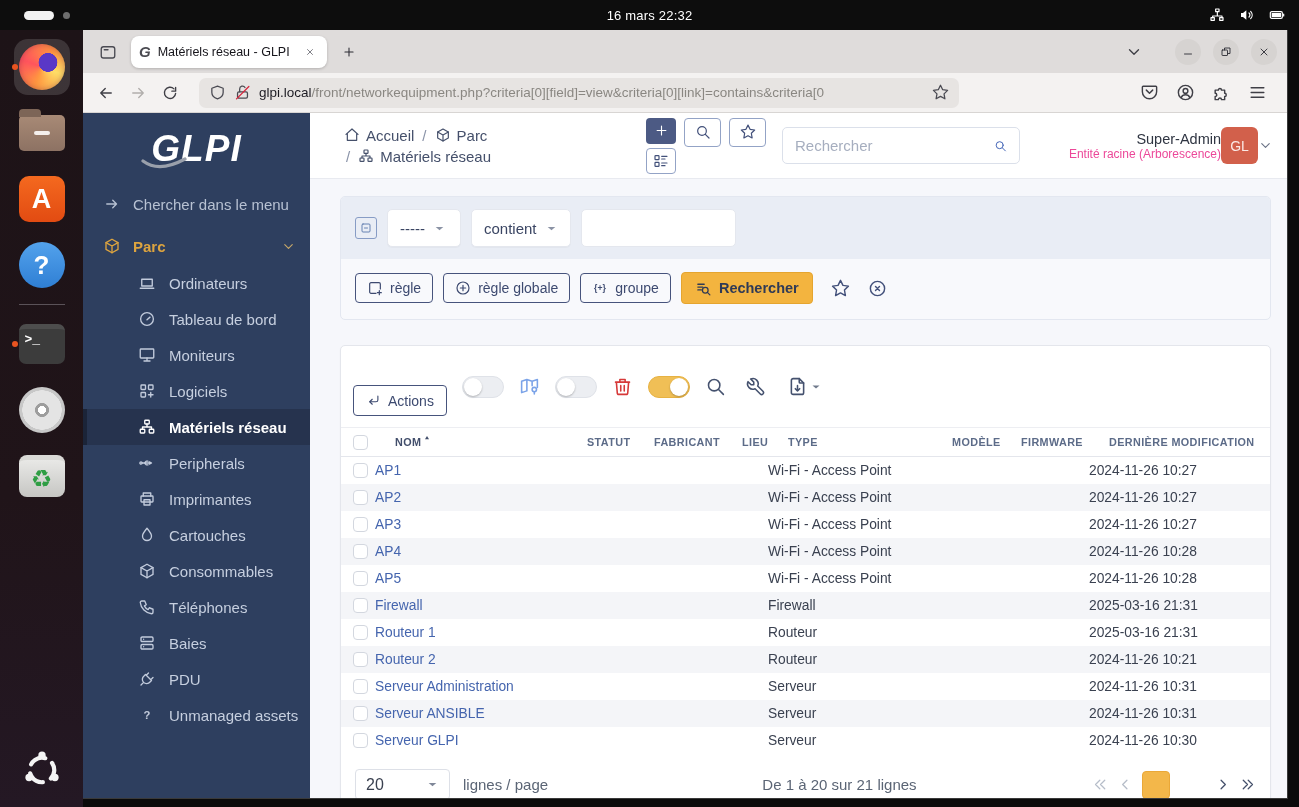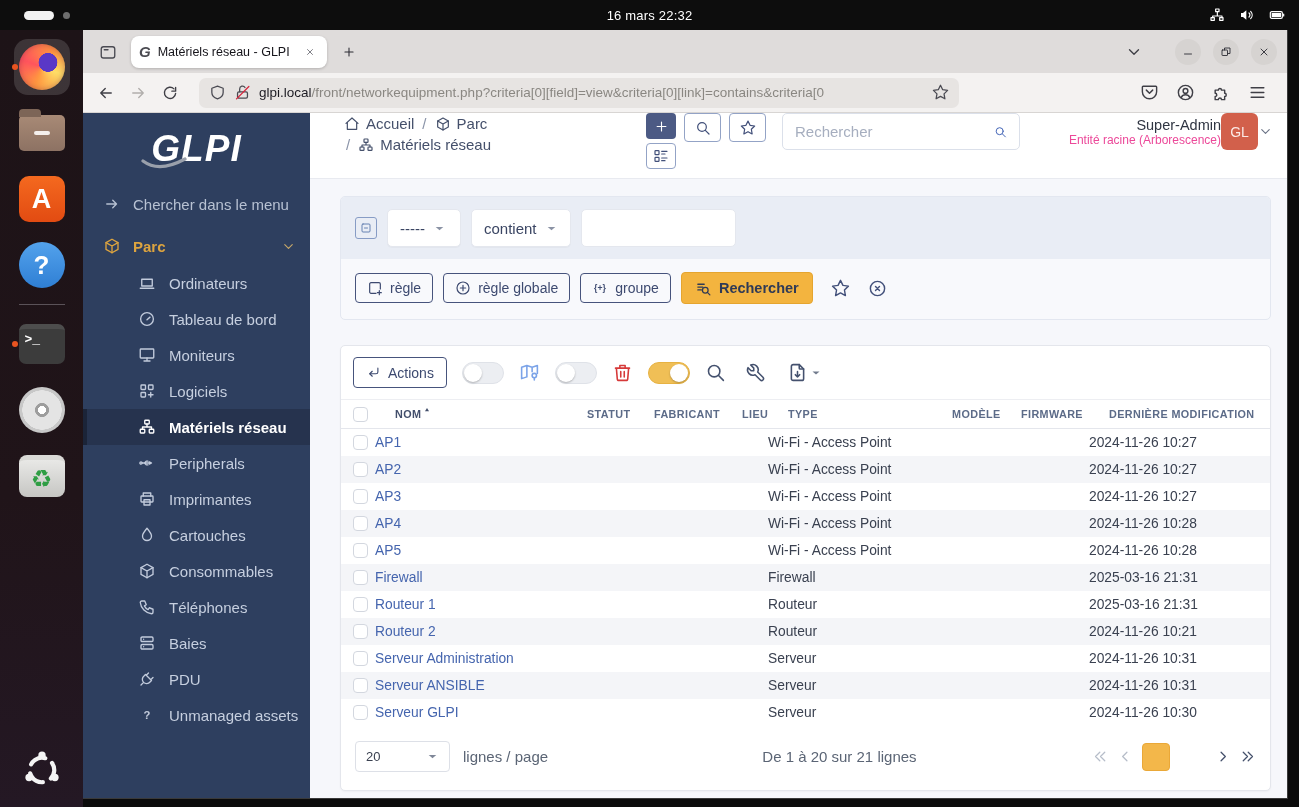--- a/index.html
+++ b/index.html
@@ -76,21 +76,21 @@
   .menu-parc .ic { width:18px; height:18px; }
   .menu-parc .chev { margin-left:auto; width:15px; height:15px; color:#c7a869; }
   .menu-items { flex:1; }
   .mi { display:flex; align-items:center; gap:13px; height:36px; padding-left:55px; font-size:15px; color:#c6cfdf; cursor:pointer; position:relative; }
   .mi .mi-ic { width:18px; height:18px; color:#c2cbdc; flex:none; }
   .mi.active { background:#26334e; color:#ffffff; font-weight:bold; }
   .mi.active:before { content:""; position:absolute; left:0; top:0; bottom:0; width:4px; background:#1b2438; }
   .mi.active .mi-ic { color:#fff; }
 
   .main { flex:1; background:#f6f7fb; display:flex; flex-direction:column; overflow:hidden; }
-  .main-header { height:66px; background:#fff; border-bottom:1px solid #e8eaf0; display:flex; align-items:flex-start; padding:0 14px 0 34px; flex:none; }
+  .main-header { height:66px; background:#fff; border-bottom:1px solid #e8eaf0; display:flex; align-items:center; padding:0 14px 0 34px; flex:none; }
   .breadcrumb { width:302px; font-size:15px; color:#45506b; line-height:21px; }
   .bc-row { display:flex; align-items:center; gap:6px; }
   .bc-ic { width:16px; height:16px; color:#45506b; }
   .bc-sep { color:#8a93a8; padding:0 2px; }
   .bc-current { font-weight:normal; }
   .hdr-btns { display:flex; gap:8px; align-items:flex-start; }
   .hdr-col { display:flex; flex-direction:column; gap:4px; }
   .btn-sq { width:30px; height:26px; border-radius:4px; display:flex; align-items:center; justify-content:center; }
   .btn-add { background:#4c5a84; color:#fff; padding:5px; }
   .btn-kanban { background:#fff; border:1px solid #93a3c6; color:#42507a; padding:5px; }
@@ -118,21 +118,21 @@
   .filter-actions { padding:13px 14px 15px; display:flex; align-items:center; gap:10px; }
   .btn-o { height:30px; border:1px solid #46537c; border-radius:4px; background:transparent; color:#3d4a70; font-size:14px; display:flex; align-items:center; gap:7px; padding:0 11px; }
   .btn-o .ic { width:16px; height:16px; }
   .btn-search { height:32px; background:#f3b43f; border:1px solid #e5a52f; border-radius:4px; color:#2f3a56; font-weight:bold; font-size:14.5px; display:flex; align-items:center; gap:7px; padding:0 13px; }
   .btn-search .ic { width:17px; height:17px; }
   .ghost-ic { width:19px; height:19px; color:#42507a; margin-left:8px; }
 
   
   .table-card { margin-top:25px; background:#fff; border:1px solid #e4e6ec; border-radius:5px; box-shadow:0 1px 2px rgba(0,0,0,.04); }
   .t-toolbar { padding:11px 12px; display:flex; align-items:center; gap:15px; }
-  .btn-actions { height:31px; border:1px solid #46537c; border-radius:4px; background:#fff; color:#3d4a70; font-size:14px; display:flex; align-items:center; gap:7px; padding:0 12px; }
+  .btn-actions { height:31px; border:1px solid #46537c; border-radius:4px; background:#fff; color:#3d4a70; font-size:14px; display:flex; align-items:center; gap:7px; padding:0 12px;margin-top:28px; }
   .btn-actions .ic { width:15px; height:15px; }
   .switch { width:42px; height:22px; border-radius:12px; background:#eceef2; border:1px solid #dfe2e8; position:relative; flex:none; }
   .switch .knob { position:absolute; top:1px; left:1px; width:18px; height:18px; border-radius:50%; background:#fff; box-shadow:0 1px 2px rgba(0,0,0,.25); }
   .switch.on { background:#f0bf56; border-color:#e7b242; }
   .switch.on .knob { left:auto; right:1px; }
   .tb-ic { width:21px; height:21px; }
   .c-map { color:#7ba3e8; }
   .c-trash { color:#d63939; }
   .c-navy { color:#44516e; }
   .exp-chev { width:12px; height:12px; color:#707a8c; margin-left:2px; }
@@ -142,21 +142,21 @@
   .th { white-space:nowrap; overflow:hidden;margin-left:20px; }
   .sort-col { display:flex; align-items:flex-start; gap:2px; color:#424e6b; }
   .sort-tri { width:8px; height:8px; margin-top:-2px; }
   .cb { width:15px; height:15px; border:1px solid #d3d7df; border-radius:4px; background:#fff; margin-left:12px; }
   .t-row { height:27px; font-size:13.8px; color:#3a4150; }
   .t-row:nth-child(even) { background:#f4f5f8; }
   .t-row .link { color:#4565ae; cursor:pointer; white-space:nowrap; overflow:hidden; }
   .cell { white-space:nowrap; overflow:hidden; padding-right:6px; }
 
   .t-footer { padding:15px 14px 18px; display:flex; align-items:center; }
-  .pagesize { width:95px; height:31px; border:1px solid #dde0e7; border-radius:4px; background:#fff; display:flex; align-items:center; justify-content:space-between; padding:0 10px; font-size:13px; color:#3a4150; }
+  .pagesize { width:95px; height:31px; border:1px solid #dde0e7; border-radius:4px; background:#fff; display:flex; align-items:center; justify-content:space-between; padding:0 10px; font-size:16px; color:#3a4150; }
   .pagesize .chev { width:13px; height:13px; color:#7f8798; }
   .ps-label { margin-left:13px; font-size:15px; color:#5b6575; }
   .range-info { position:absolute; left:50%; transform:translateX(-28%); font-size:15px; color:#5b6575; }
   .t-footer { position:relative; }
   .pager { margin-left:auto; display:flex; align-items:center; gap:8px; }
   .pg-ic { width:17px; height:17px; }
   .pg-muted { color:#b6bdc9; }
   .pg-dark { color:#44506b; }
   .pg-num { min-width:28px; height:28px; border-radius:4px; display:flex; align-items:center; justify-content:center; font-size:14.5px; color:#4a5568; padding:0 4px; }
   .pg-num.active { background:#f3b74a; border:1px solid #eaa838; color:#fff; }

